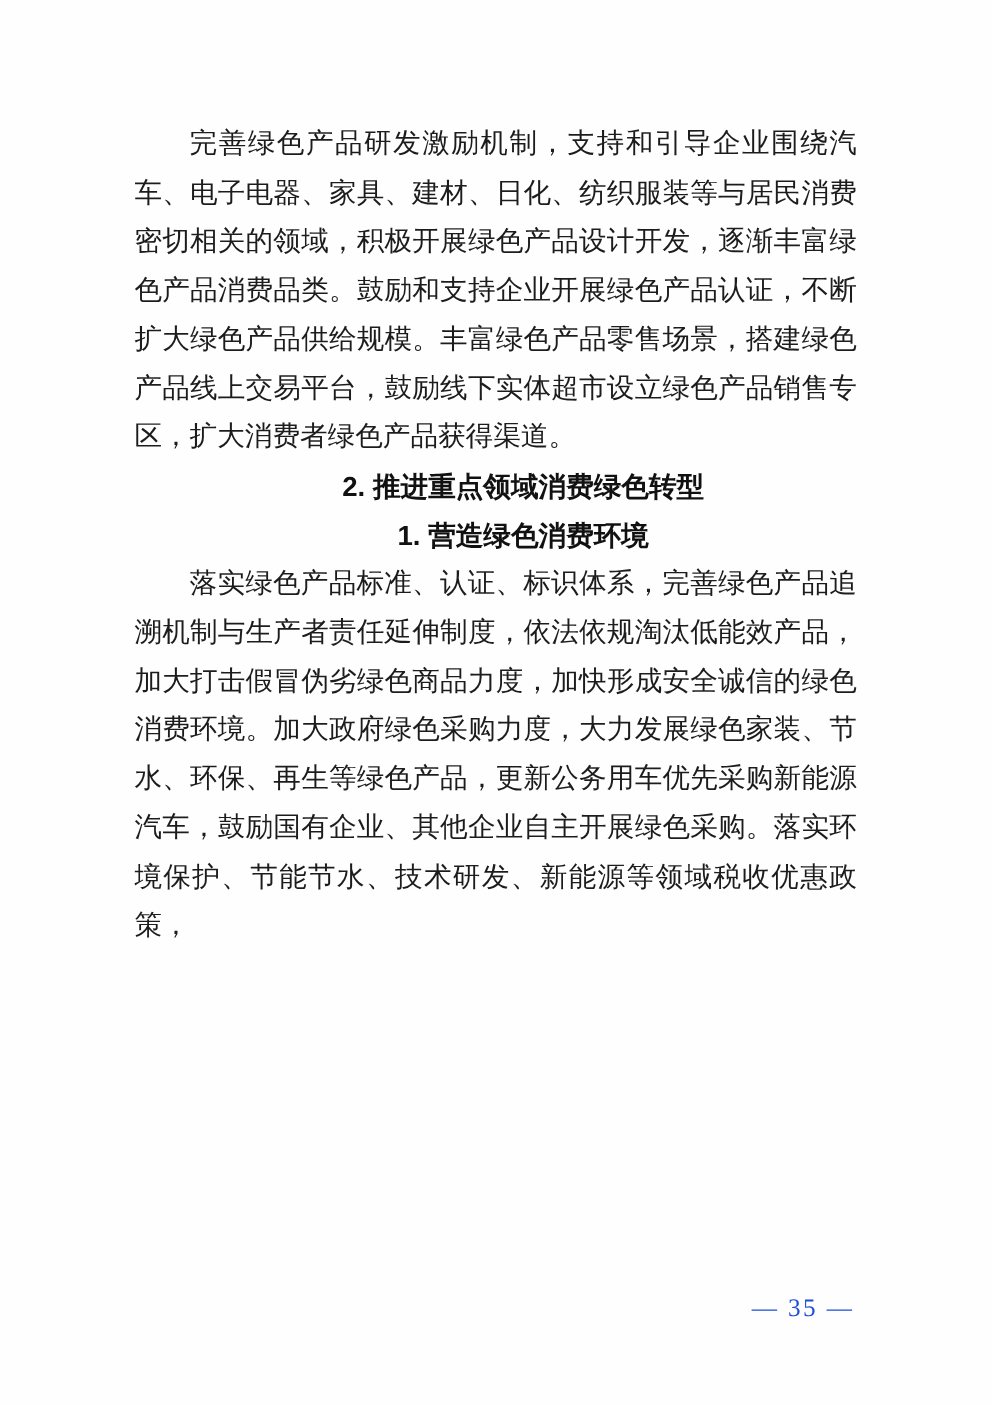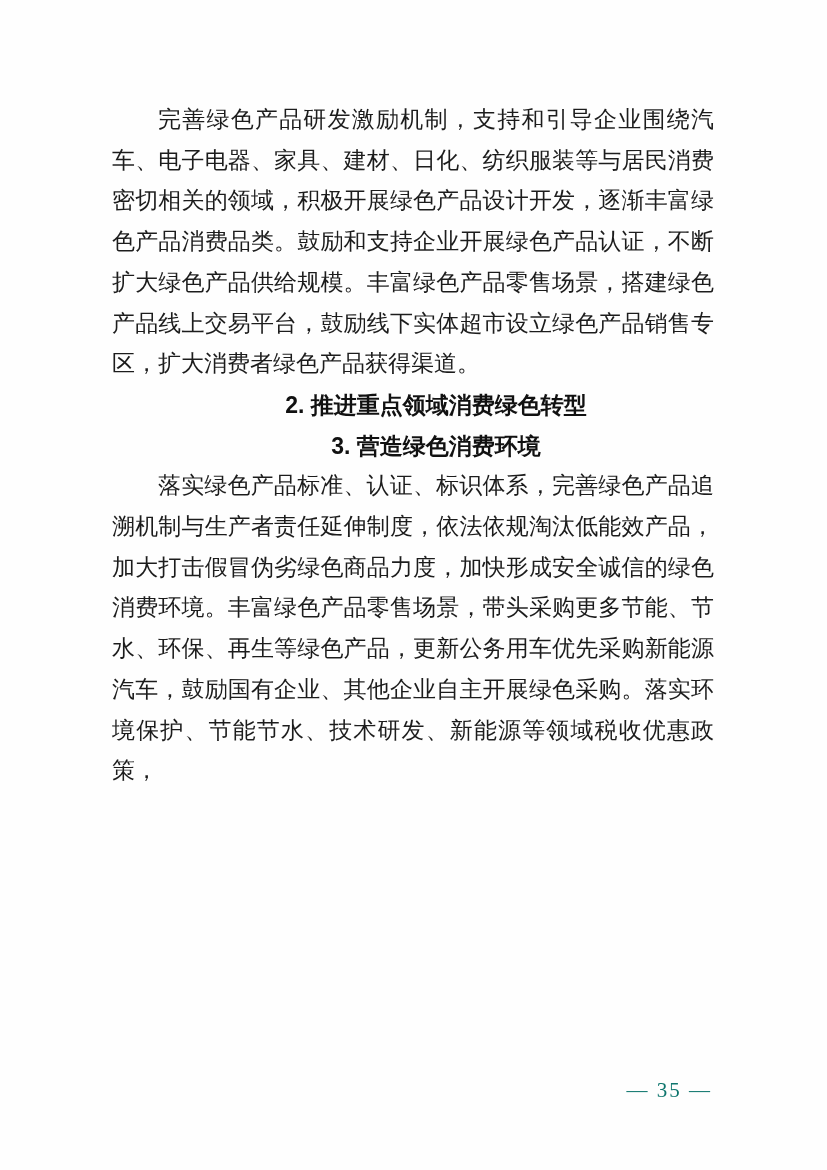--- a/index.html
+++ b/index.html
@@ -40,30 +40,30 @@
     color: #111111;
     text-indent: 2em;
     text-align: center;
   }
   .page-number {
     position: absolute;
     top: 1078px;
     right: 115px;
     font-family: "Liberation Serif", serif;
     font-size: 21px;
-    color: #0f766e;
+    color: #1d4ed8;
     letter-spacing: 2px;
     white-space: nowrap;
     text-align: right;
   }
 </style>
 </head>
 <body>
 
 <div class="page">
   <div class="content">
     <p class="para">完善绿色产品研发激励机制，支持和引导企业围绕汽车、电子电器、家具、建材、日化、纺织服装等与居民消费密切相关的领域，积极开展绿色产品设计开发，逐渐丰富绿色产品消费品类。鼓励和支持企业开展绿色产品认证，不断扩大绿色产品供给规模。丰富绿色产品零售场景，搭建绿色产品线上交易平台，鼓励线下实体超市设立绿色产品销售专区，扩大消费者绿色产品获得渠道。</p>
     <h3 class="heading">2. 推进重点领域消费绿色转型</h3>
-    <h3 class="heading">3. 营造绿色消费环境</h3>
-    <p class="para">落实绿色产品标准、认证、标识体系，完善绿色产品追溯机制与生产者责任延伸制度，依法依规淘汰低能效产品，加大打击假冒伪劣绿色商品力度，加快形成安全诚信的绿色消费环境。丰富绿色产品零售场景，带头采购更多节能、节水、环保、再生等绿色产品，更新公务用车优先采购新能源汽车，鼓励国有企业、其他企业自主开展绿色采购。落实环境保护、节能节水、技术研发、新能源等领域税收优惠政策，</p>
+    <h3 class="heading">1. 营造绿色消费环境</h3>
+    <p class="para">落实绿色产品标准、认证、标识体系，完善绿色产品追溯机制与生产者责任延伸制度，依法依规淘汰低能效产品，加大打击假冒伪劣绿色商品力度，加快形成安全诚信的绿色消费环境。加大政府绿色采购力度，大力发展绿色家装、节水、环保、再生等绿色产品，更新公务用车优先采购新能源汽车，鼓励国有企业、其他企业自主开展绿色采购。落实环境保护、节能节水、技术研发、新能源等领域税收优惠政策，</p>
   </div>
   <div class="page-number">— 35 —</div>
 </div>
 
 </body></html>

